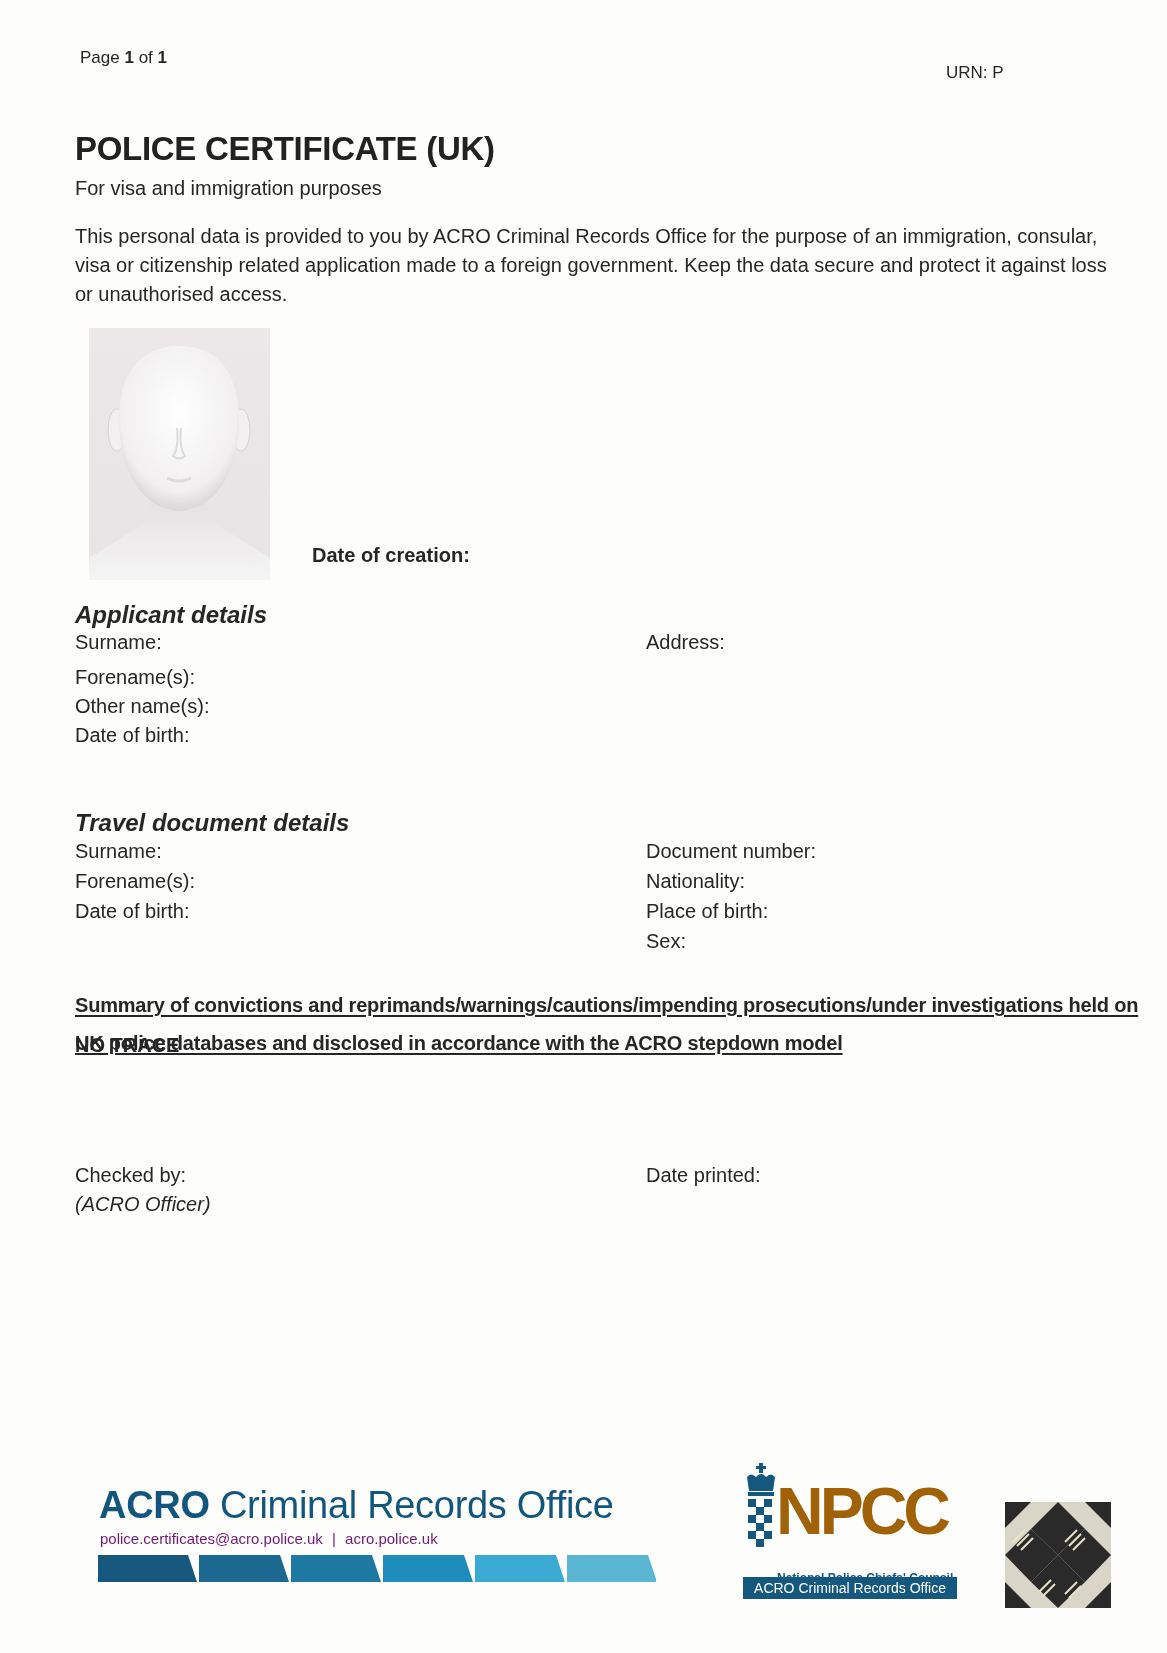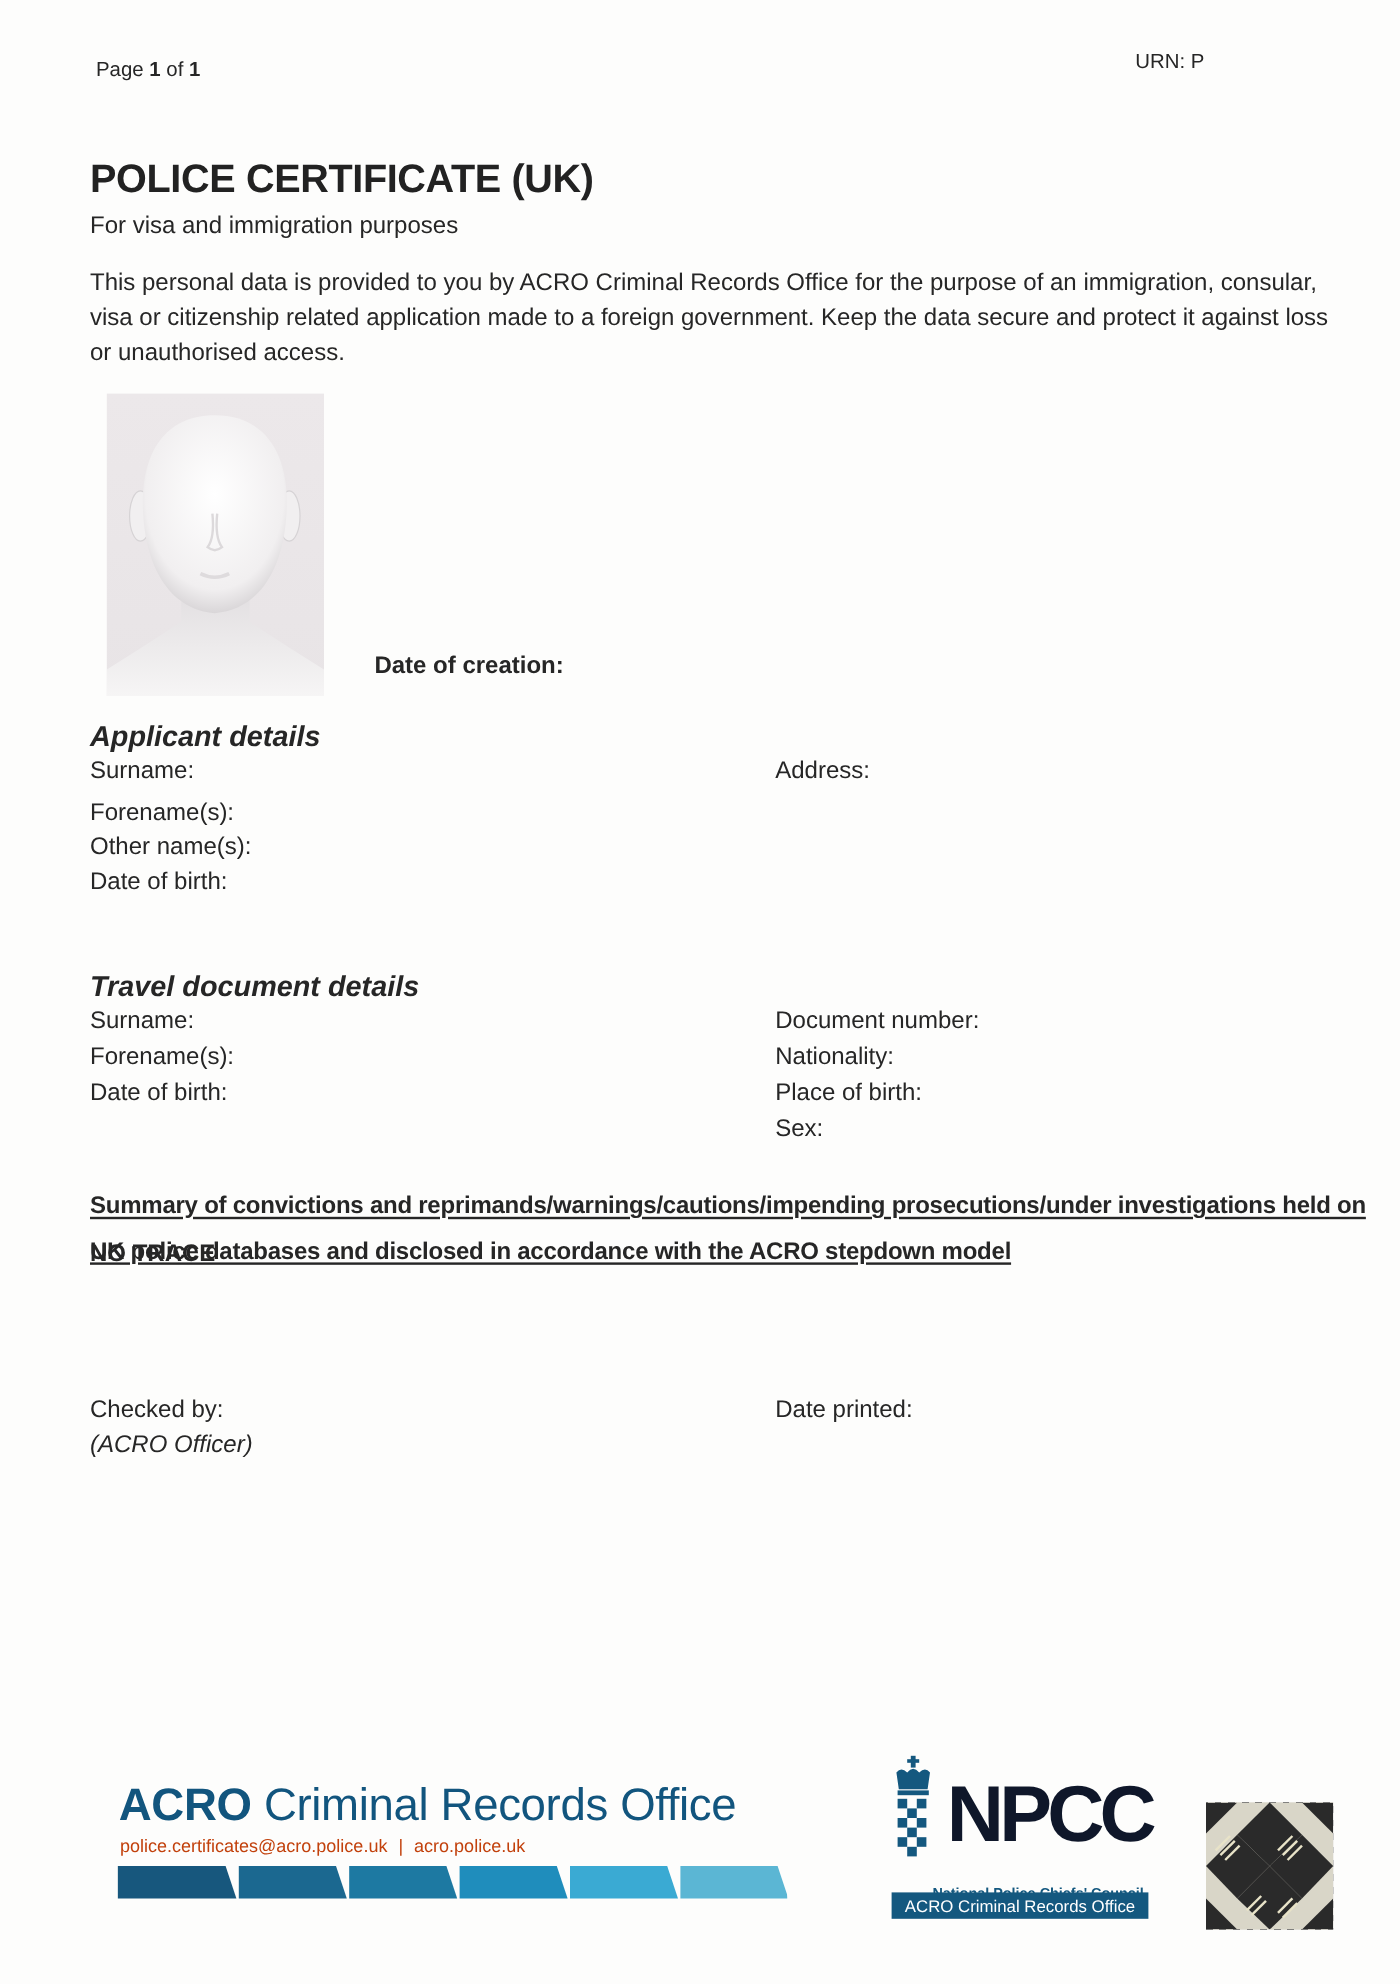--- a/index.html
+++ b/index.html
@@ -18,41 +18,41 @@
   .heading { font-size: 24px; font-weight: bold; font-style: italic; }
   .underlined { text-decoration: underline; text-underline-offset: 3px; font-weight: bold; font-size: 20px; line-height: 38px; width: 1080px; letter-spacing: -0.2px; }
   .italic { font-style: italic; }
   .photo {
     left: 89px; top: 328px; width: 181px; height: 252px;
     background: linear-gradient(180deg, #ece8ea 0%, #e8e4e6 100%);
     overflow: hidden;
   }
   .acro-title { font-size: 38px; color: #12557e; letter-spacing: -0.3px; }
   .acro-title b { font-weight: bold; }
-  .acro-contact { font-size: 15px; color: #c2410c; }
-  .npcc-text { font-size: 66px; font-weight: bold; color: #0f172a; letter-spacing: -4px; line-height: 1; margin-left: 13px; }
+  .acro-contact { font-size: 15px; color: #701a75; }
+  .npcc-text { font-size: 66px; font-weight: bold; color: #a16207; letter-spacing: -4px; line-height: 1; }
   .npcc-sub { font-size: 12px; color: #14587f; font-weight: bold; }
   .npcc-banner {
     background: #14587f; color: #fff; font-size: 14px; text-align: center;
     line-height: 22px;
   }
   .holo {
     background:
       repeating-linear-gradient(45deg, #2b2b2b 0 4px, #e9e6d8 4px 8px),
       #ccc;
     overflow: hidden;
   }
 </style>
 </head>
 <body>
 
 <div class="abs t hdr" style="left:80px; top:49px;">
   <span>Page </span><span class="bold">1</span><span> of </span><span class="bold">1</span>
 </div>
-<div class="abs t hdr" style="left:946px; top:43px;text-align:center;">URN: P</div>
+<div class="abs t hdr" style="left:946px; top:64px;text-align:center;">URN: P</div>
 
 <div class="abs title" style="left:75px; top:130px;">POLICE CERTIFICATE (UK)</div>
 <div class="abs t" style="left:75px; top:178px;">For visa and immigration purposes</div>
 <div class="abs intro" style="left:75px; top:222px;">This personal data is provided to you by ACRO Criminal Records Office for the purpose of an immigration, consular, visa or citizenship related application made to a foreign government. Keep the data secure and protect it against loss or unauthorised access.</div>
 
 <div class="abs photo">
   <svg width="181" height="252" viewBox="0 0 181 252">
     <defs>
       <radialGradient id="hg" cx="50%" cy="40%" r="60%">
         <stop offset="0%" stop-color="#ffffff"></stop>

